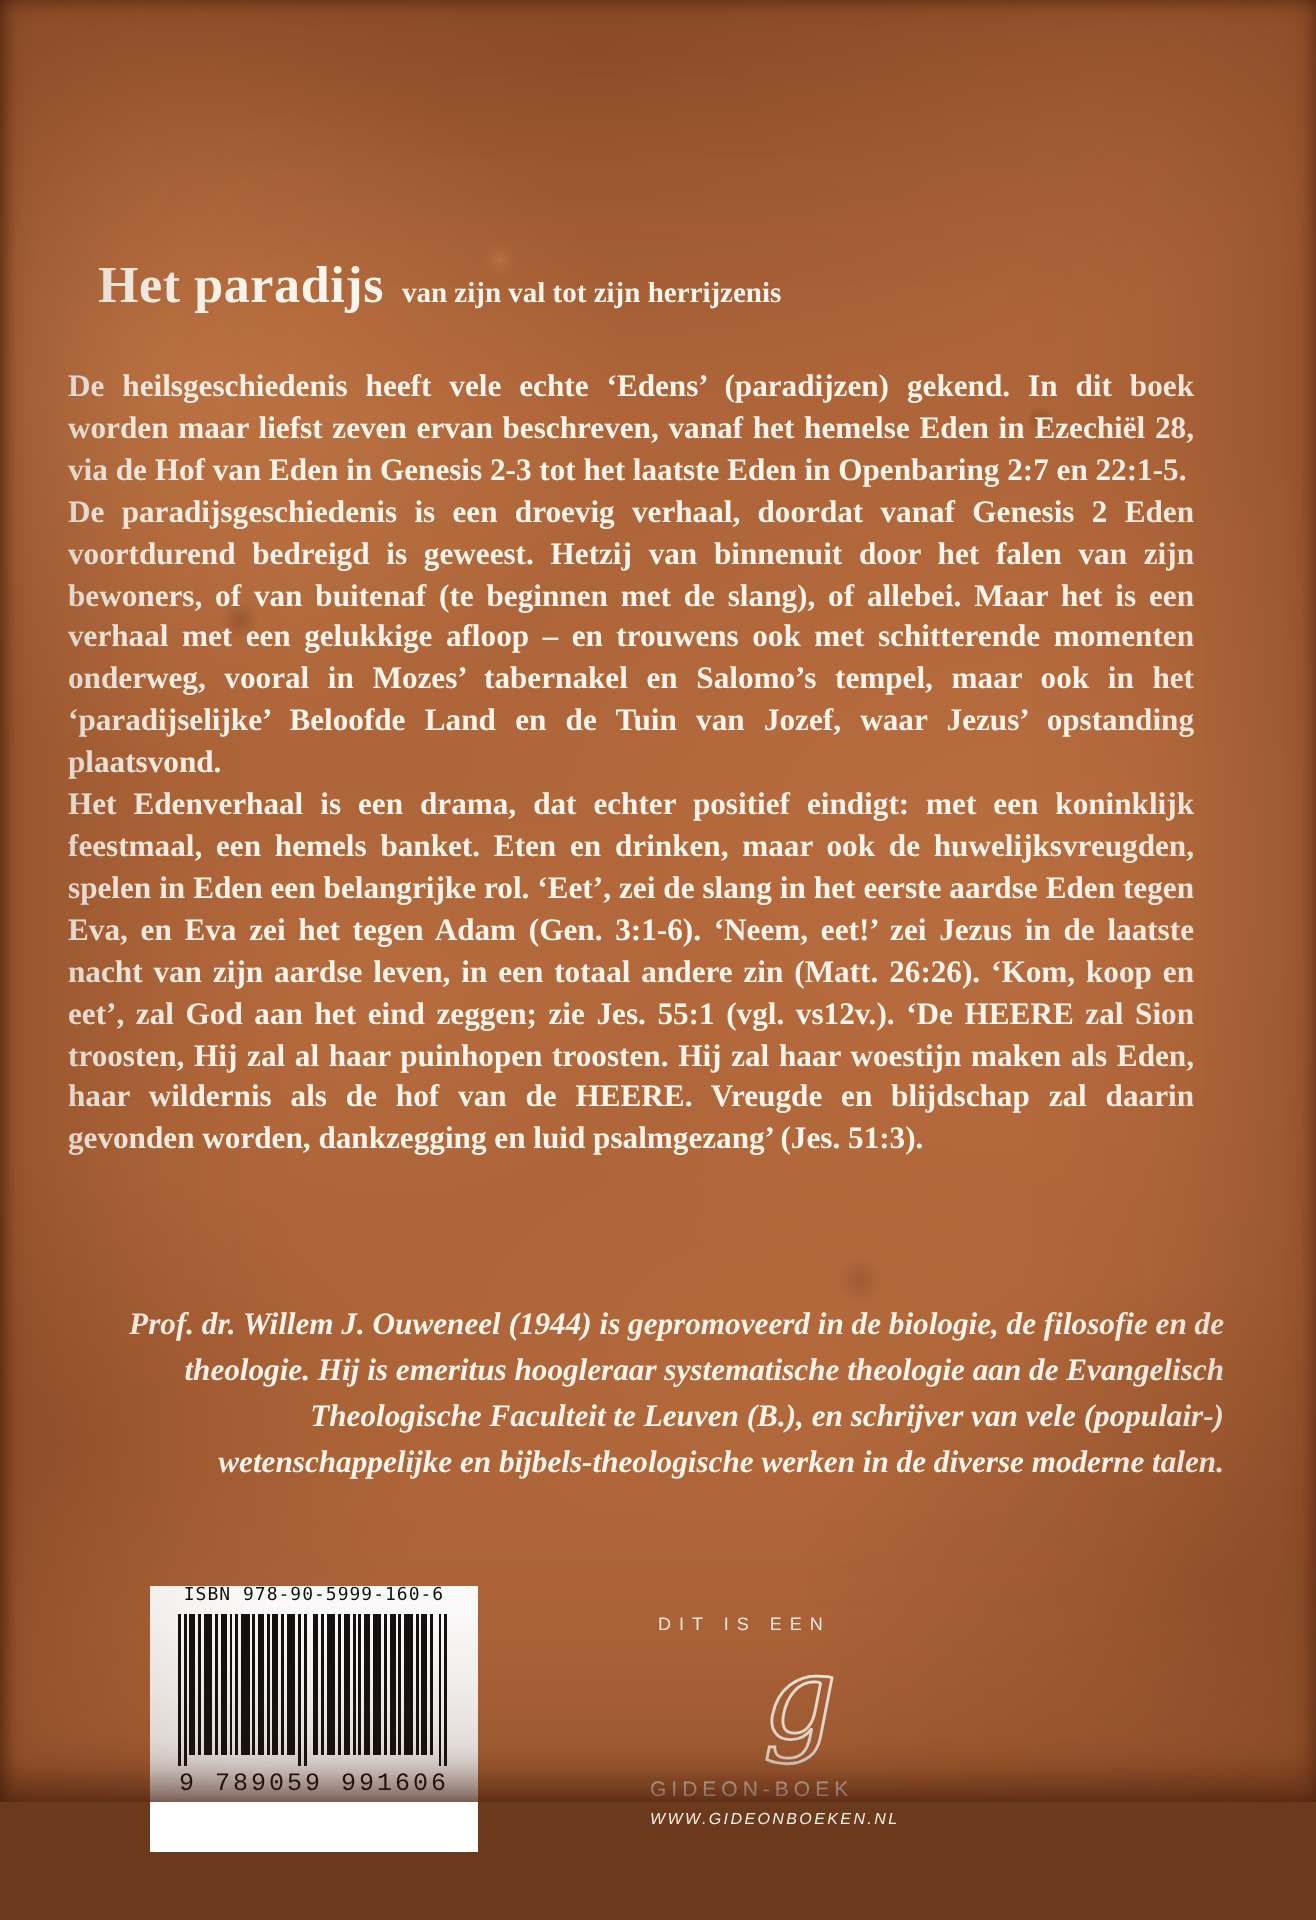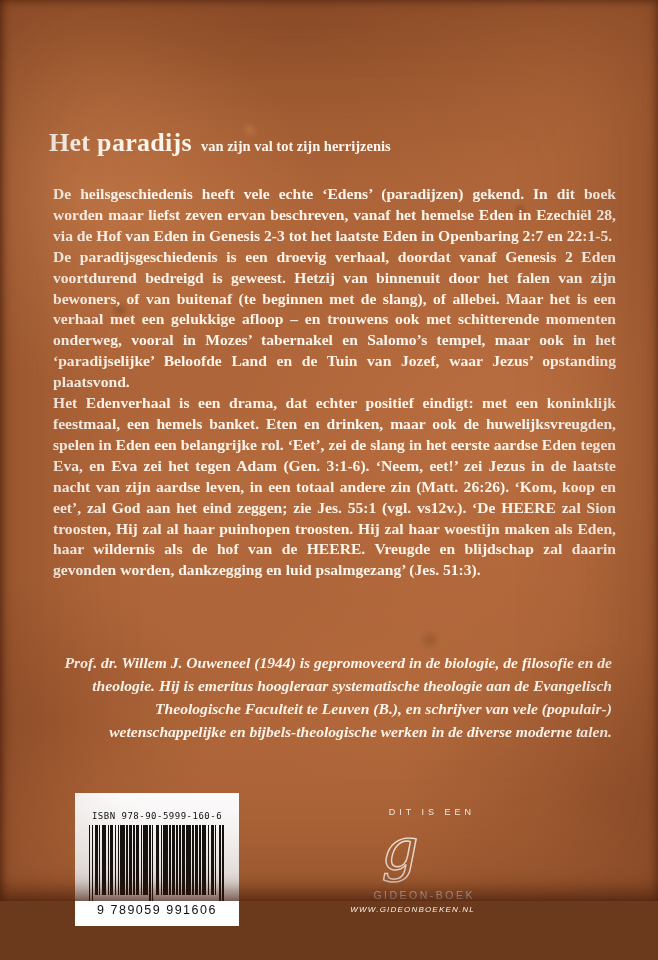--- a/index.html
+++ b/index.html
@@ -30,50 +30,50 @@
       inset 5px 0 8px -3px rgba(58,22,8,0.55),
       inset -4px 0 8px -3px rgba(58,22,8,0.35),
       inset 0 6px 10px -4px rgba(58,22,8,0.35);
   }
 
   .title-row { position:absolute; left:49px; top:128px; color:#fbf5ec; white-space:nowrap; }
   .title-main { font-size:26px; font-weight:700; letter-spacing:0.3px; }
   .title-sub  { font-size:14.5px; font-weight:700; margin-left:9px; }
 
   .synopsis {
-    position:absolute; left:53px; top:184px; width:563px;
+    position:absolute; left:34px; top:184px; width:563px;
     color:#fbf4ea; font-size:15.6px; font-weight:700;
     line-height:20.9px; text-align:justify;
   }
   .synopsis p { margin:0; }
 
   .bio {
     position:absolute; left:49px; top:651px; width:563px;
     color:#fbf4ea; font-size:15.6px; font-weight:700; font-style:italic;
     line-height:23px; text-align:right;
   }
 
   .barcode-box {
     position:absolute; left:75px; top:793px; width:164px; height:133px;
     background:#ffffff; display:flex; flex-direction:column; align-items:center;
-    padding-top:18px;
+    padding-top:0;
   }
   .isbn-label {
     font-family:"DejaVu Sans Mono", monospace; font-size:9px;
     letter-spacing:0.5px; color:#111; white-space:nowrap;
   }
   .bars { margin-top:4px; display:block; }
   .barcode-number {
-    font-family:Liberation Sans, sans-serif; font-size:12.5px;
+    font-family:Liberation Mono, monospace; font-size:12.5px;
     letter-spacing:1.5px; color:#111; margin-top:2px; white-space:nowrap;
   }
 
   .publisher {
     position:absolute; left:325px; top:807px; width:150px;
-    text-align:right; color:#f7efe5;
+    text-align:left; color:#f7efe5;
     font-family:"Liberation Sans", sans-serif;
   }
   .pub-tagline { font-size:9px; letter-spacing:4px; text-indent:4px; white-space:nowrap; }
   .pub-logo { display:block; margin:8px auto 2px; }
   .pub-name { font-size:10.5px; letter-spacing:2.5px; white-space:nowrap; }
   .pub-site { font-size:8px; letter-spacing:1.2px; margin-top:4px; white-space:nowrap;font-style:italic; }
 </style>
 </head>
 <body>
 

